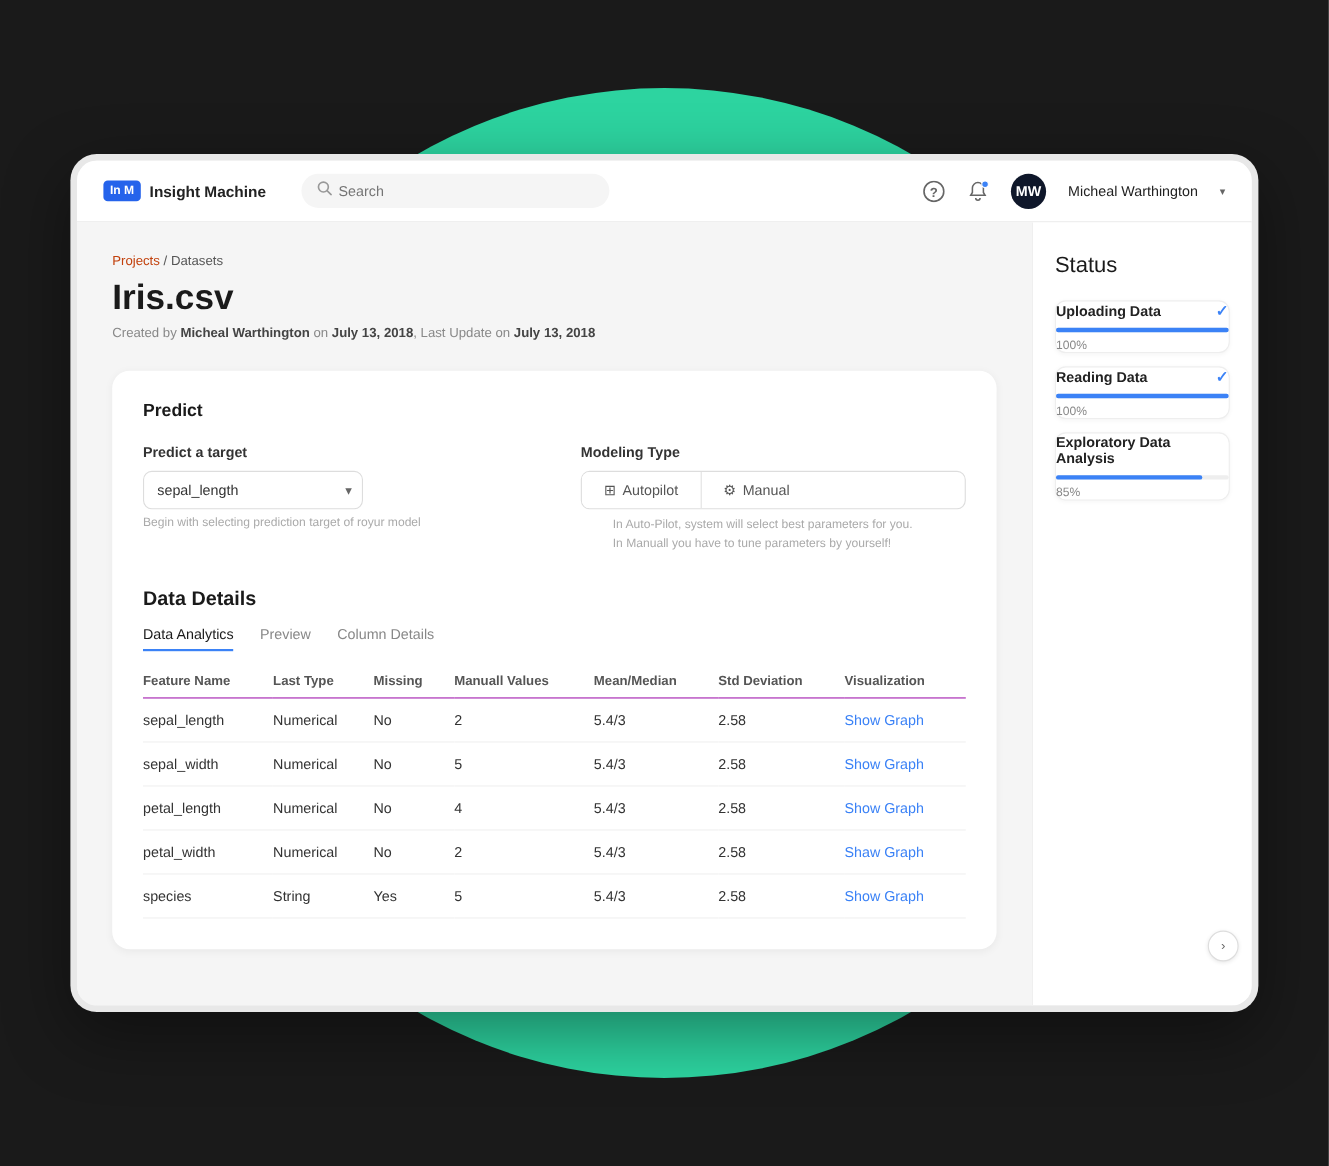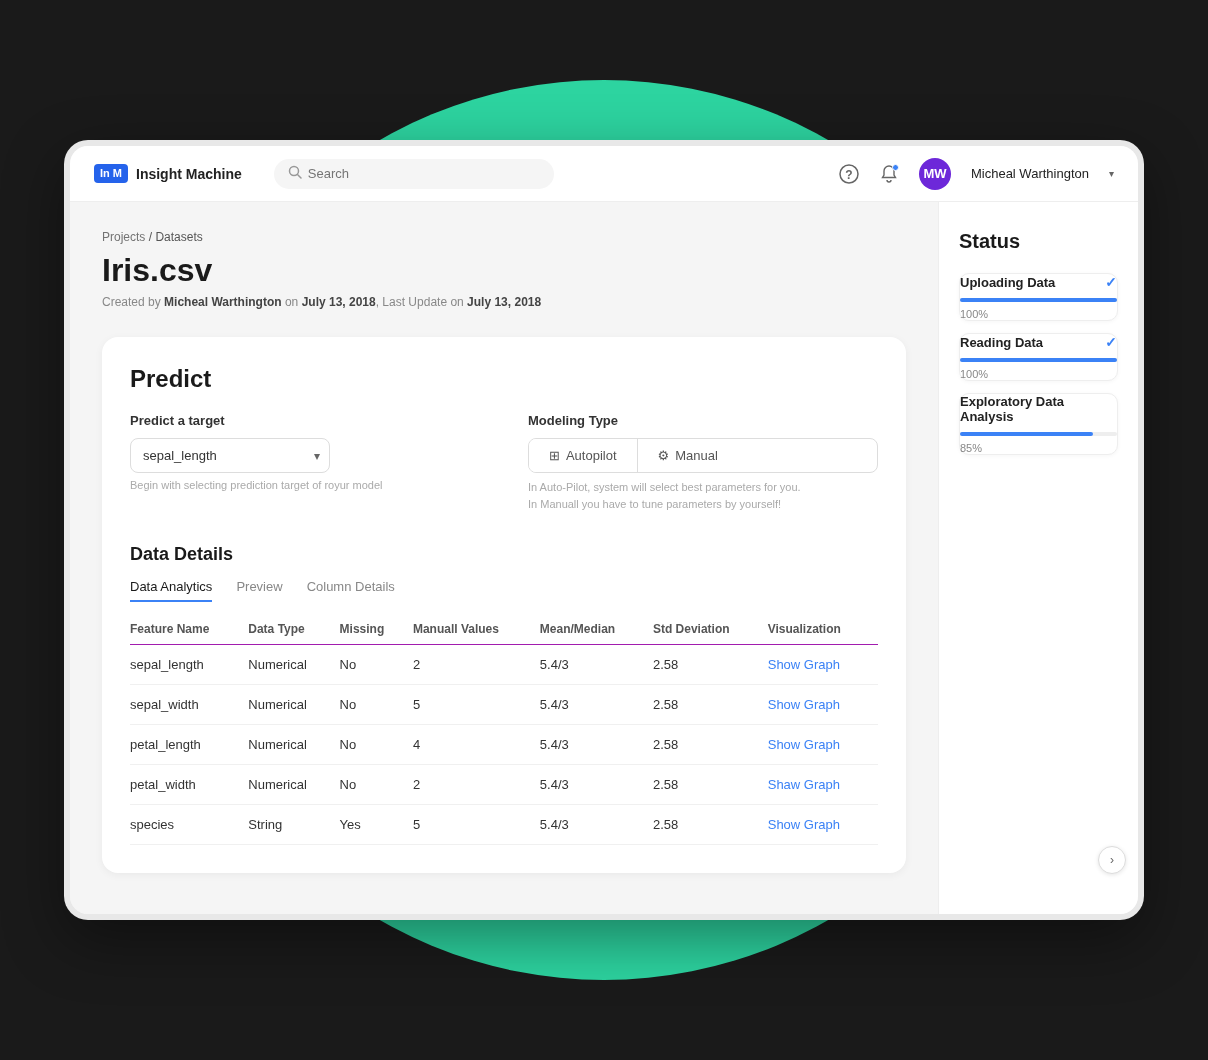--- a/index.html
+++ b/index.html
@@ -115,21 +115,21 @@
       width: 7px;
       height: 7px;
       background: #3b82f6;
       border-radius: 50%;
       border: 1.5px solid #fff;
     }
     .avatar {
       width: 32px;
       height: 32px;
       border-radius: 50%;
-      background: #6d28d9;
+      background: #0f172a;
       overflow: hidden;
       display: flex;
       align-items: center;
       justify-content: center;
       font-size: 13px;
       color: #fff;
       font-weight: 600;
     }
     .user-name {
       font-size: 13px;
@@ -151,21 +151,21 @@
       padding: 28px 32px;
       overflow-y: auto;
       background: #f5f5f5;
     }
     
     .breadcrumb {
       font-size: 12px;
       color: #888;
       margin-bottom: 8px;
     }
-    .breadcrumb a { color: #737373; text-decoration: none; }
+    .breadcrumb a { color: #c2410c; text-decoration: none; }
     .breadcrumb span { color: #555; }
     .page-title {
       font-size: 32px;
       font-weight: 700;
       color: #1a1a1a;
       margin-bottom: 6px;
     }
     .page-subtitle {
       font-size: 12px;
       color: #888;
@@ -173,21 +173,21 @@
     }
     .page-subtitle strong { color: #444; font-weight: 600; }
     
     .card {
       background: #fff;
       border-radius: 16px;
       padding: 28px;
       box-shadow: 0 2px 8px rgba(0,0,0,0.05);
     }
     .card-title {
-      font-size: 24px;
+      font-size: 16px;
       font-weight: 700;
       color: #1a1a1a;
       margin-bottom: 20px;
     }
     
     .predict-row {
       display: flex;
       align-items: flex-start;
       gap: 48px;
       margin-bottom: 32px;
@@ -253,20 +253,21 @@
       align-items: center;
       gap: 6px;
     }
     .model-btn:first-child { border-right: 1px solid #ddd; }
     .model-hint {
       font-size: 11px;
       color: #aaa;
       margin-top: 6px;
       max-width: 280px;
       line-height: 1.5;
+      margin-left: 29px;
     }
     .start-btn {
       width: 90px;
       height: 90px;
       border-radius: 50%;
       background: #bbb;
       border: none;
       font-size: 16px;
       font-weight: 700;
       color: #fff;
@@ -329,21 +330,21 @@
     
     .sidebar {
       width: 200px;
       background: #fff;
       border-left: 1px solid #eee;
       padding: 28px 20px;
       flex-shrink: 0;
     }
     .status-title {
       font-size: 20px;
-      font-weight: 700;
+      font-weight: 400;
       color: #1a1a1a;
       margin-bottom: 20px;
     }
     .status-card {
       background: #fff;
       border: 1px solid #eee;
       border-radius: 10px;
       margin-bottom: 12px;
       box-shadow: 0 1px 4px rgba(0,0,0,0.04);
     }
@@ -486,21 +487,21 @@
             <div class="tabs">
               <div class="tab active">Data Analytics</div>
               <div class="tab">Preview</div>
               <div class="tab">Column Details</div>
             </div>
 
             <table class="data-table">
               <thead>
                 <tr>
                   <th>Feature Name</th>
-                  <th>Data Type</th>
+                  <th>Last Type</th>
                   <th>Missing</th>
                   <th>Manuall Values</th>
                   <th>Mean/Median</th>
                   <th>Std Deviation</th>
                   <th>Visualization</th>
                 </tr>
               </thead>
               <tbody id="table-body">
               <tr>
       <td>sepal_length</td>

